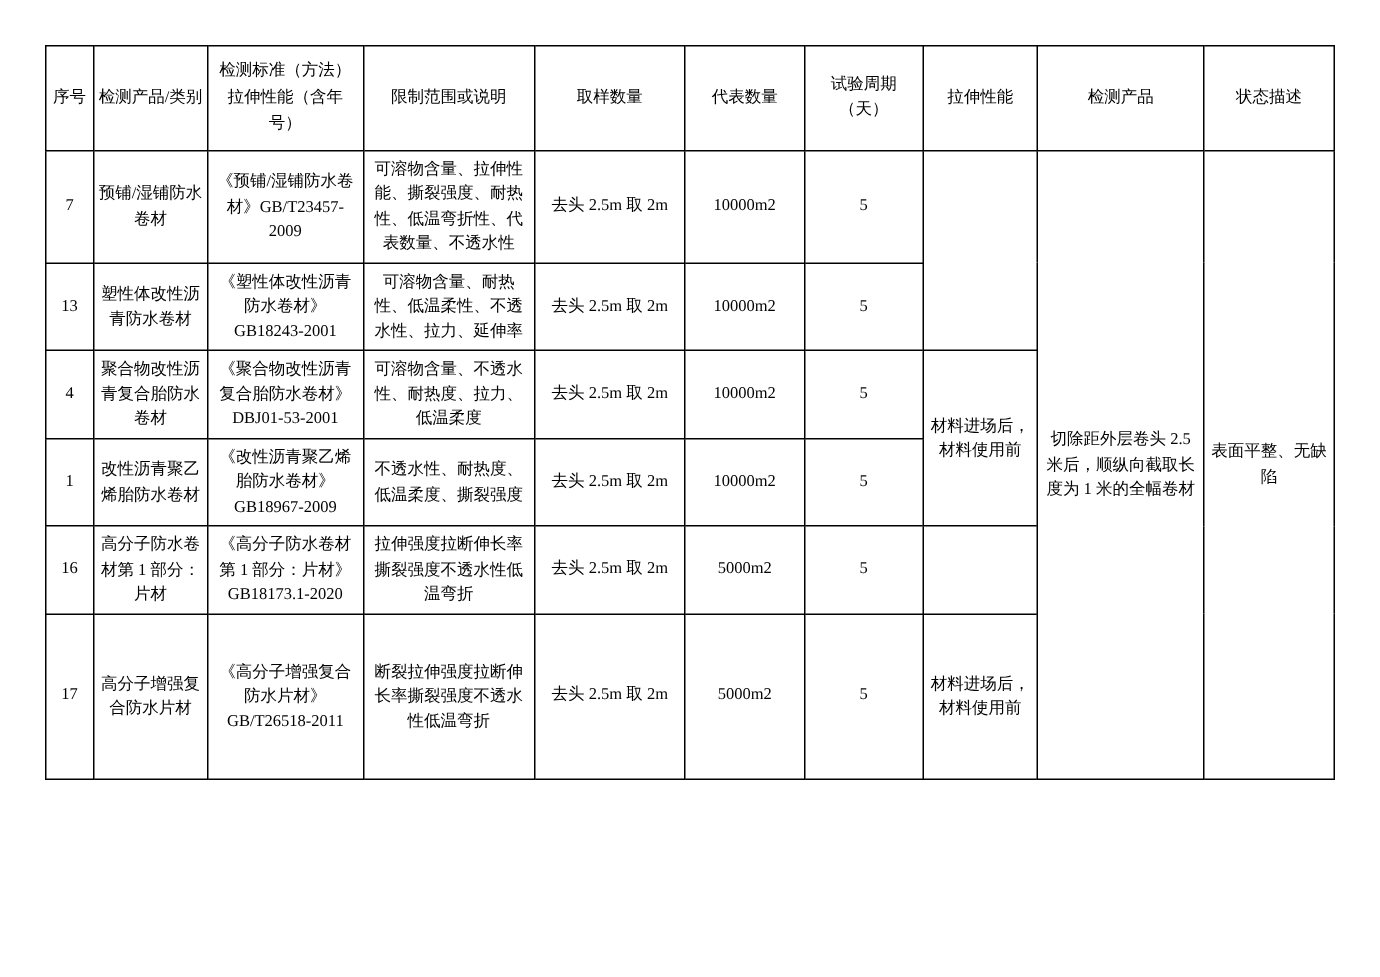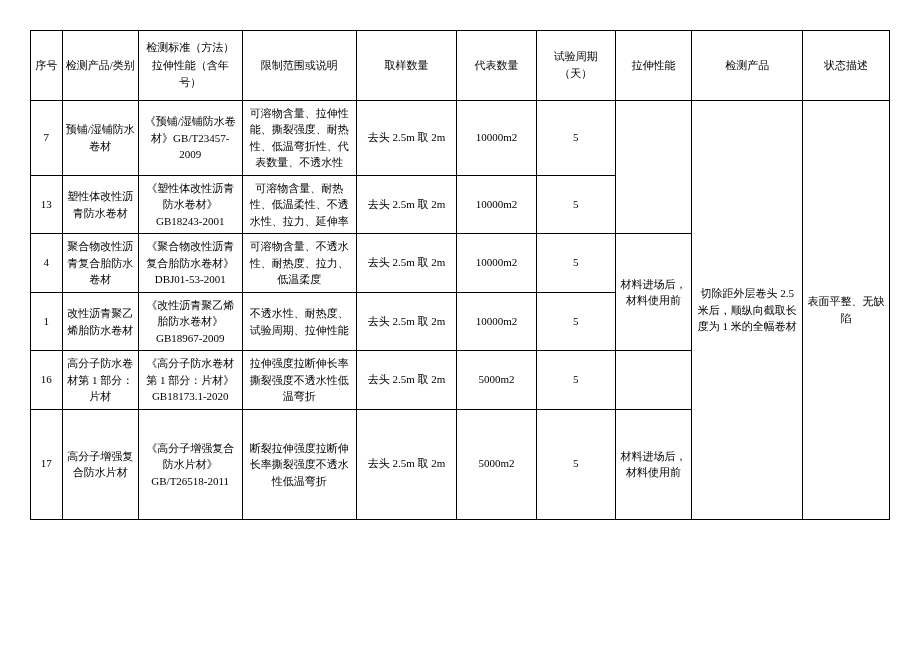--- a/index.html
+++ b/index.html
@@ -103,21 +103,21 @@
       <td class="cell-multi">可溶物含量、不透水性、耐热度、拉力、低温柔度</td>
       <td>去头 2.5m 取 2m</td>
       <td>10000m2</td>
       <td>5</td>
       <td rowspan="2" class="cell-multi">材料进场后，材料使用前</td>
     </tr>
     <tr>
       <td>1</td>
       <td class="cell-multi">改性沥青聚乙烯胎防水卷材</td>
       <td class="cell-multi">《改性沥青聚乙烯胎防水卷材》GB18967-2009</td>
-      <td class="cell-multi">不透水性、耐热度、试验周期、拉伸性能</td>
+      <td class="cell-multi">不透水性、耐热度、低温柔度、撕裂强度</td>
       <td>去头 2.5m 取 2m</td>
       <td>10000m2</td>
       <td>5</td>
     </tr>
     <tr>
       <td>16</td>
       <td class="cell-multi">高分子防水卷材第 1 部分：片材</td>
       <td class="cell-multi">《高分子防水卷材第 1 部分：片材》GB18173.1-2020</td>
       <td class="cell-multi">拉伸强度拉断伸长率撕裂强度不透水性低温弯折</td>
       <td>去头 2.5m 取 2m</td>

